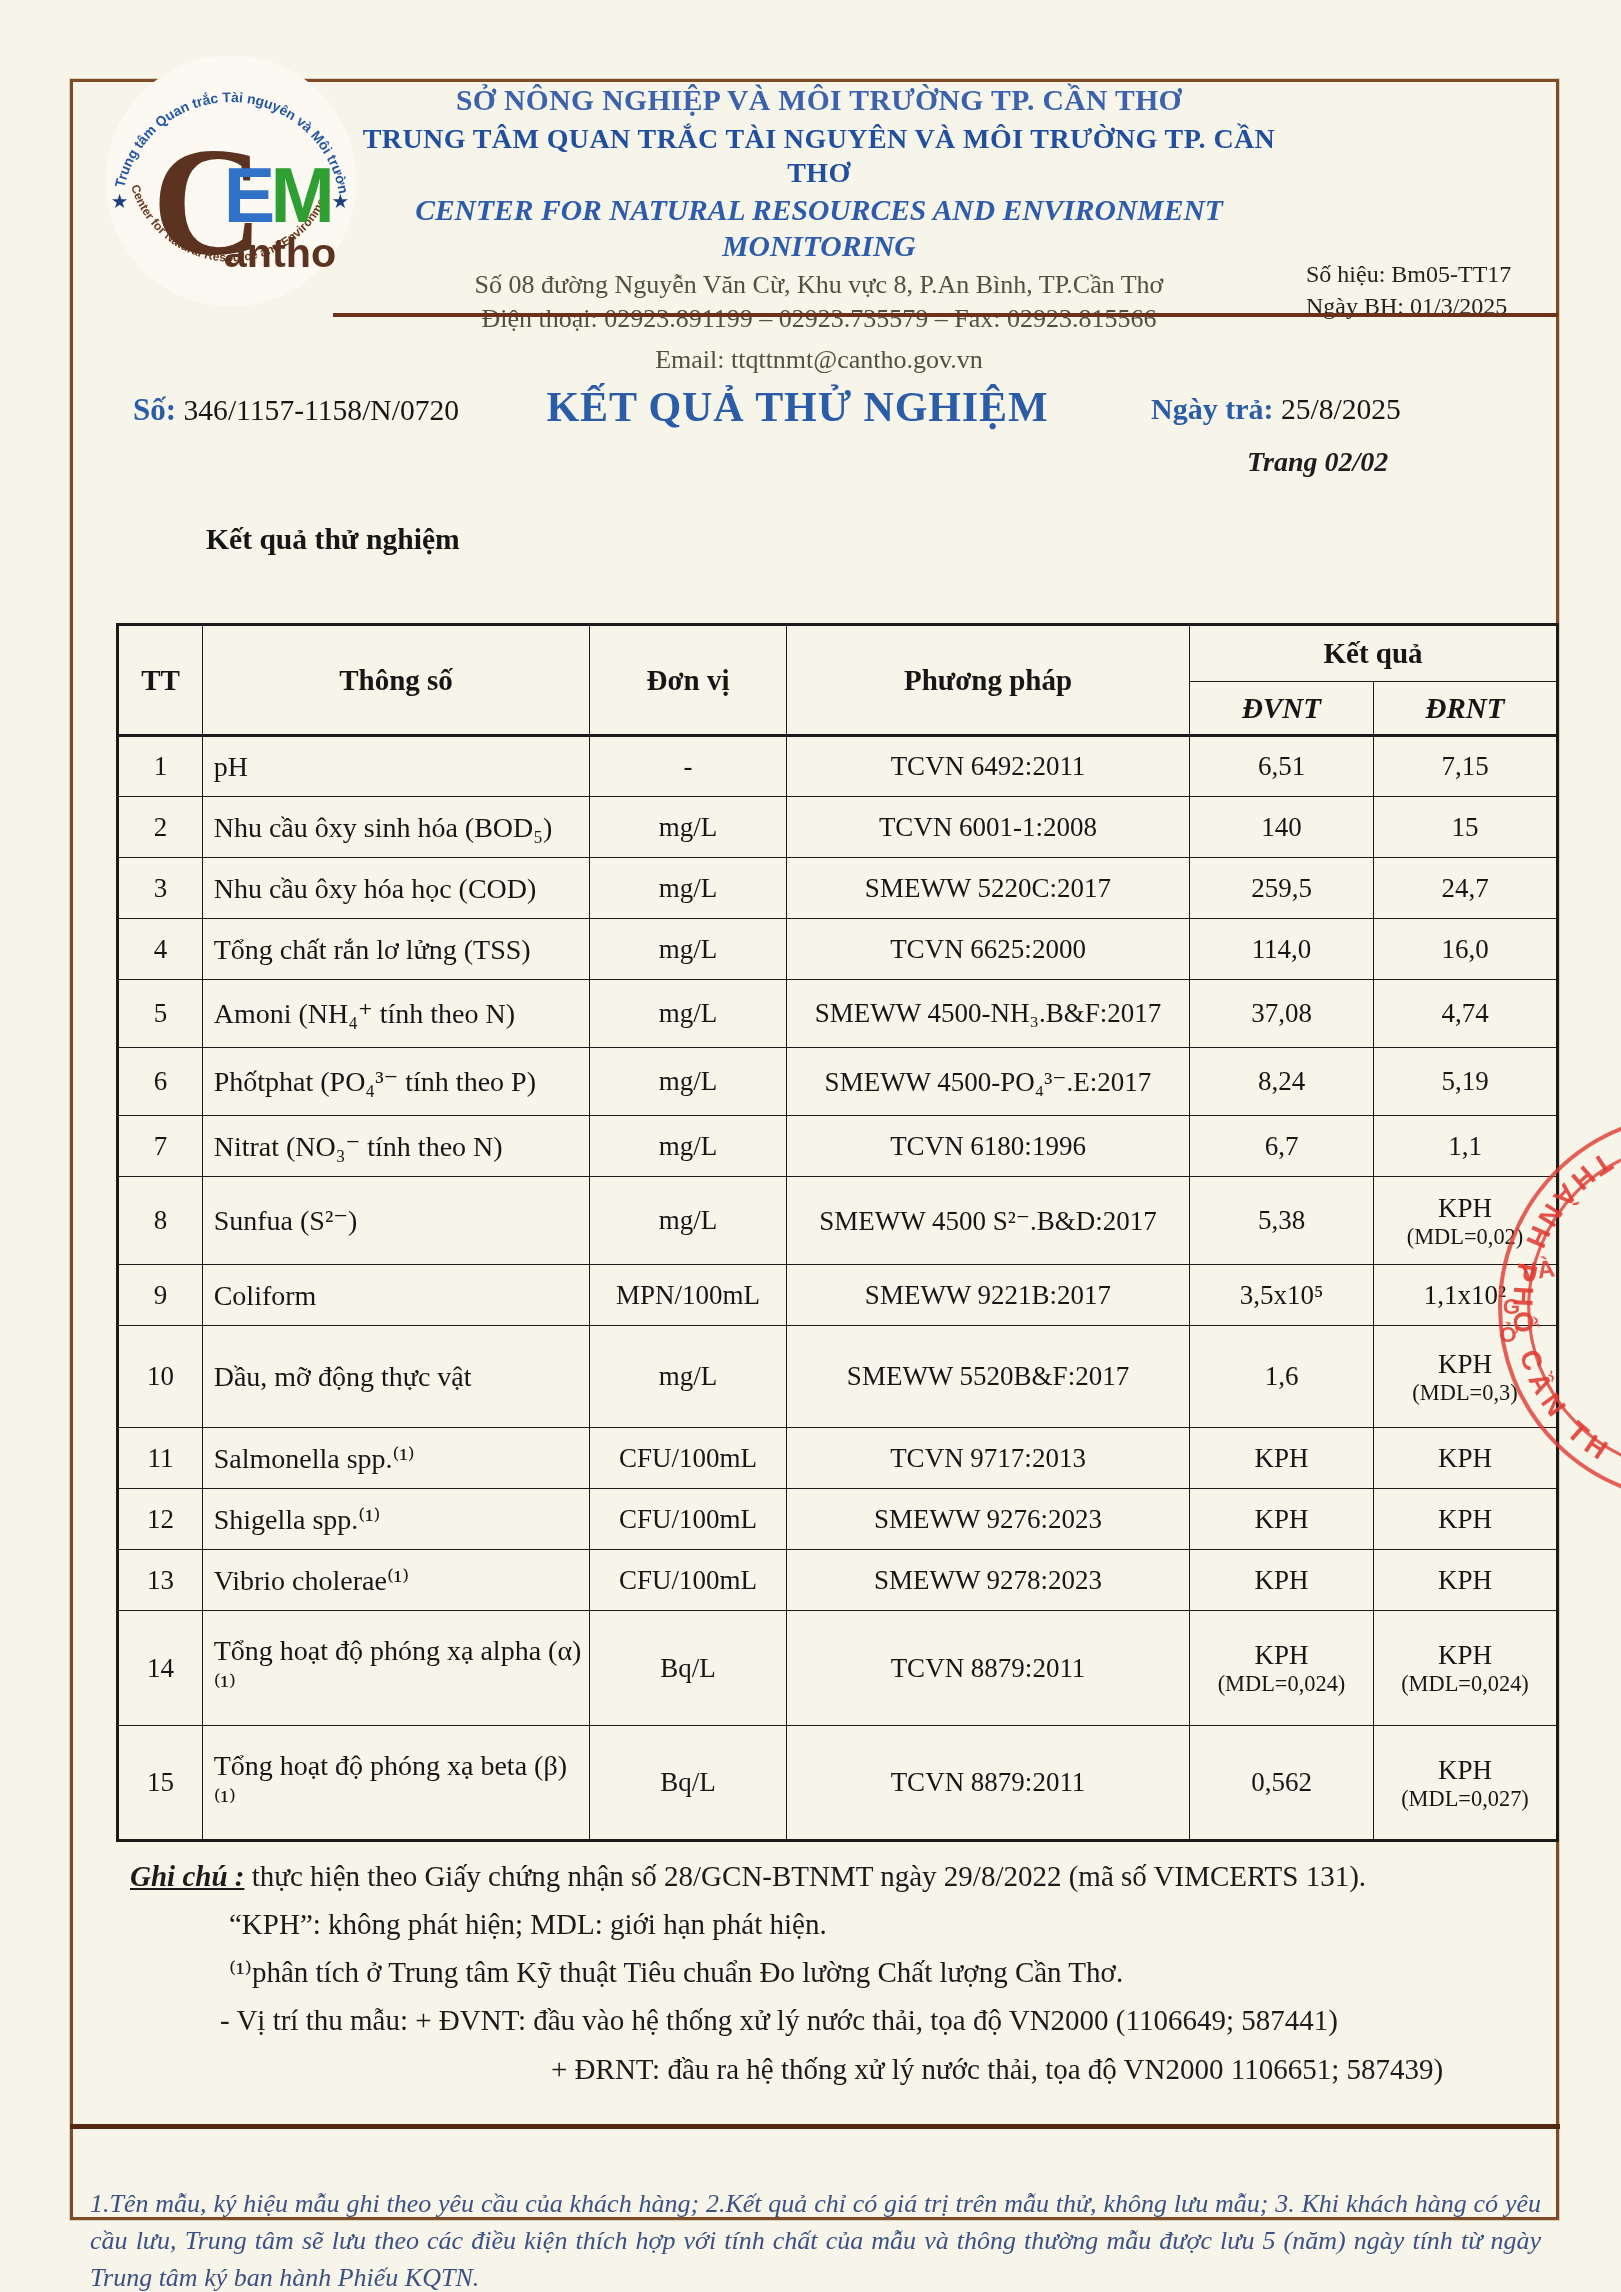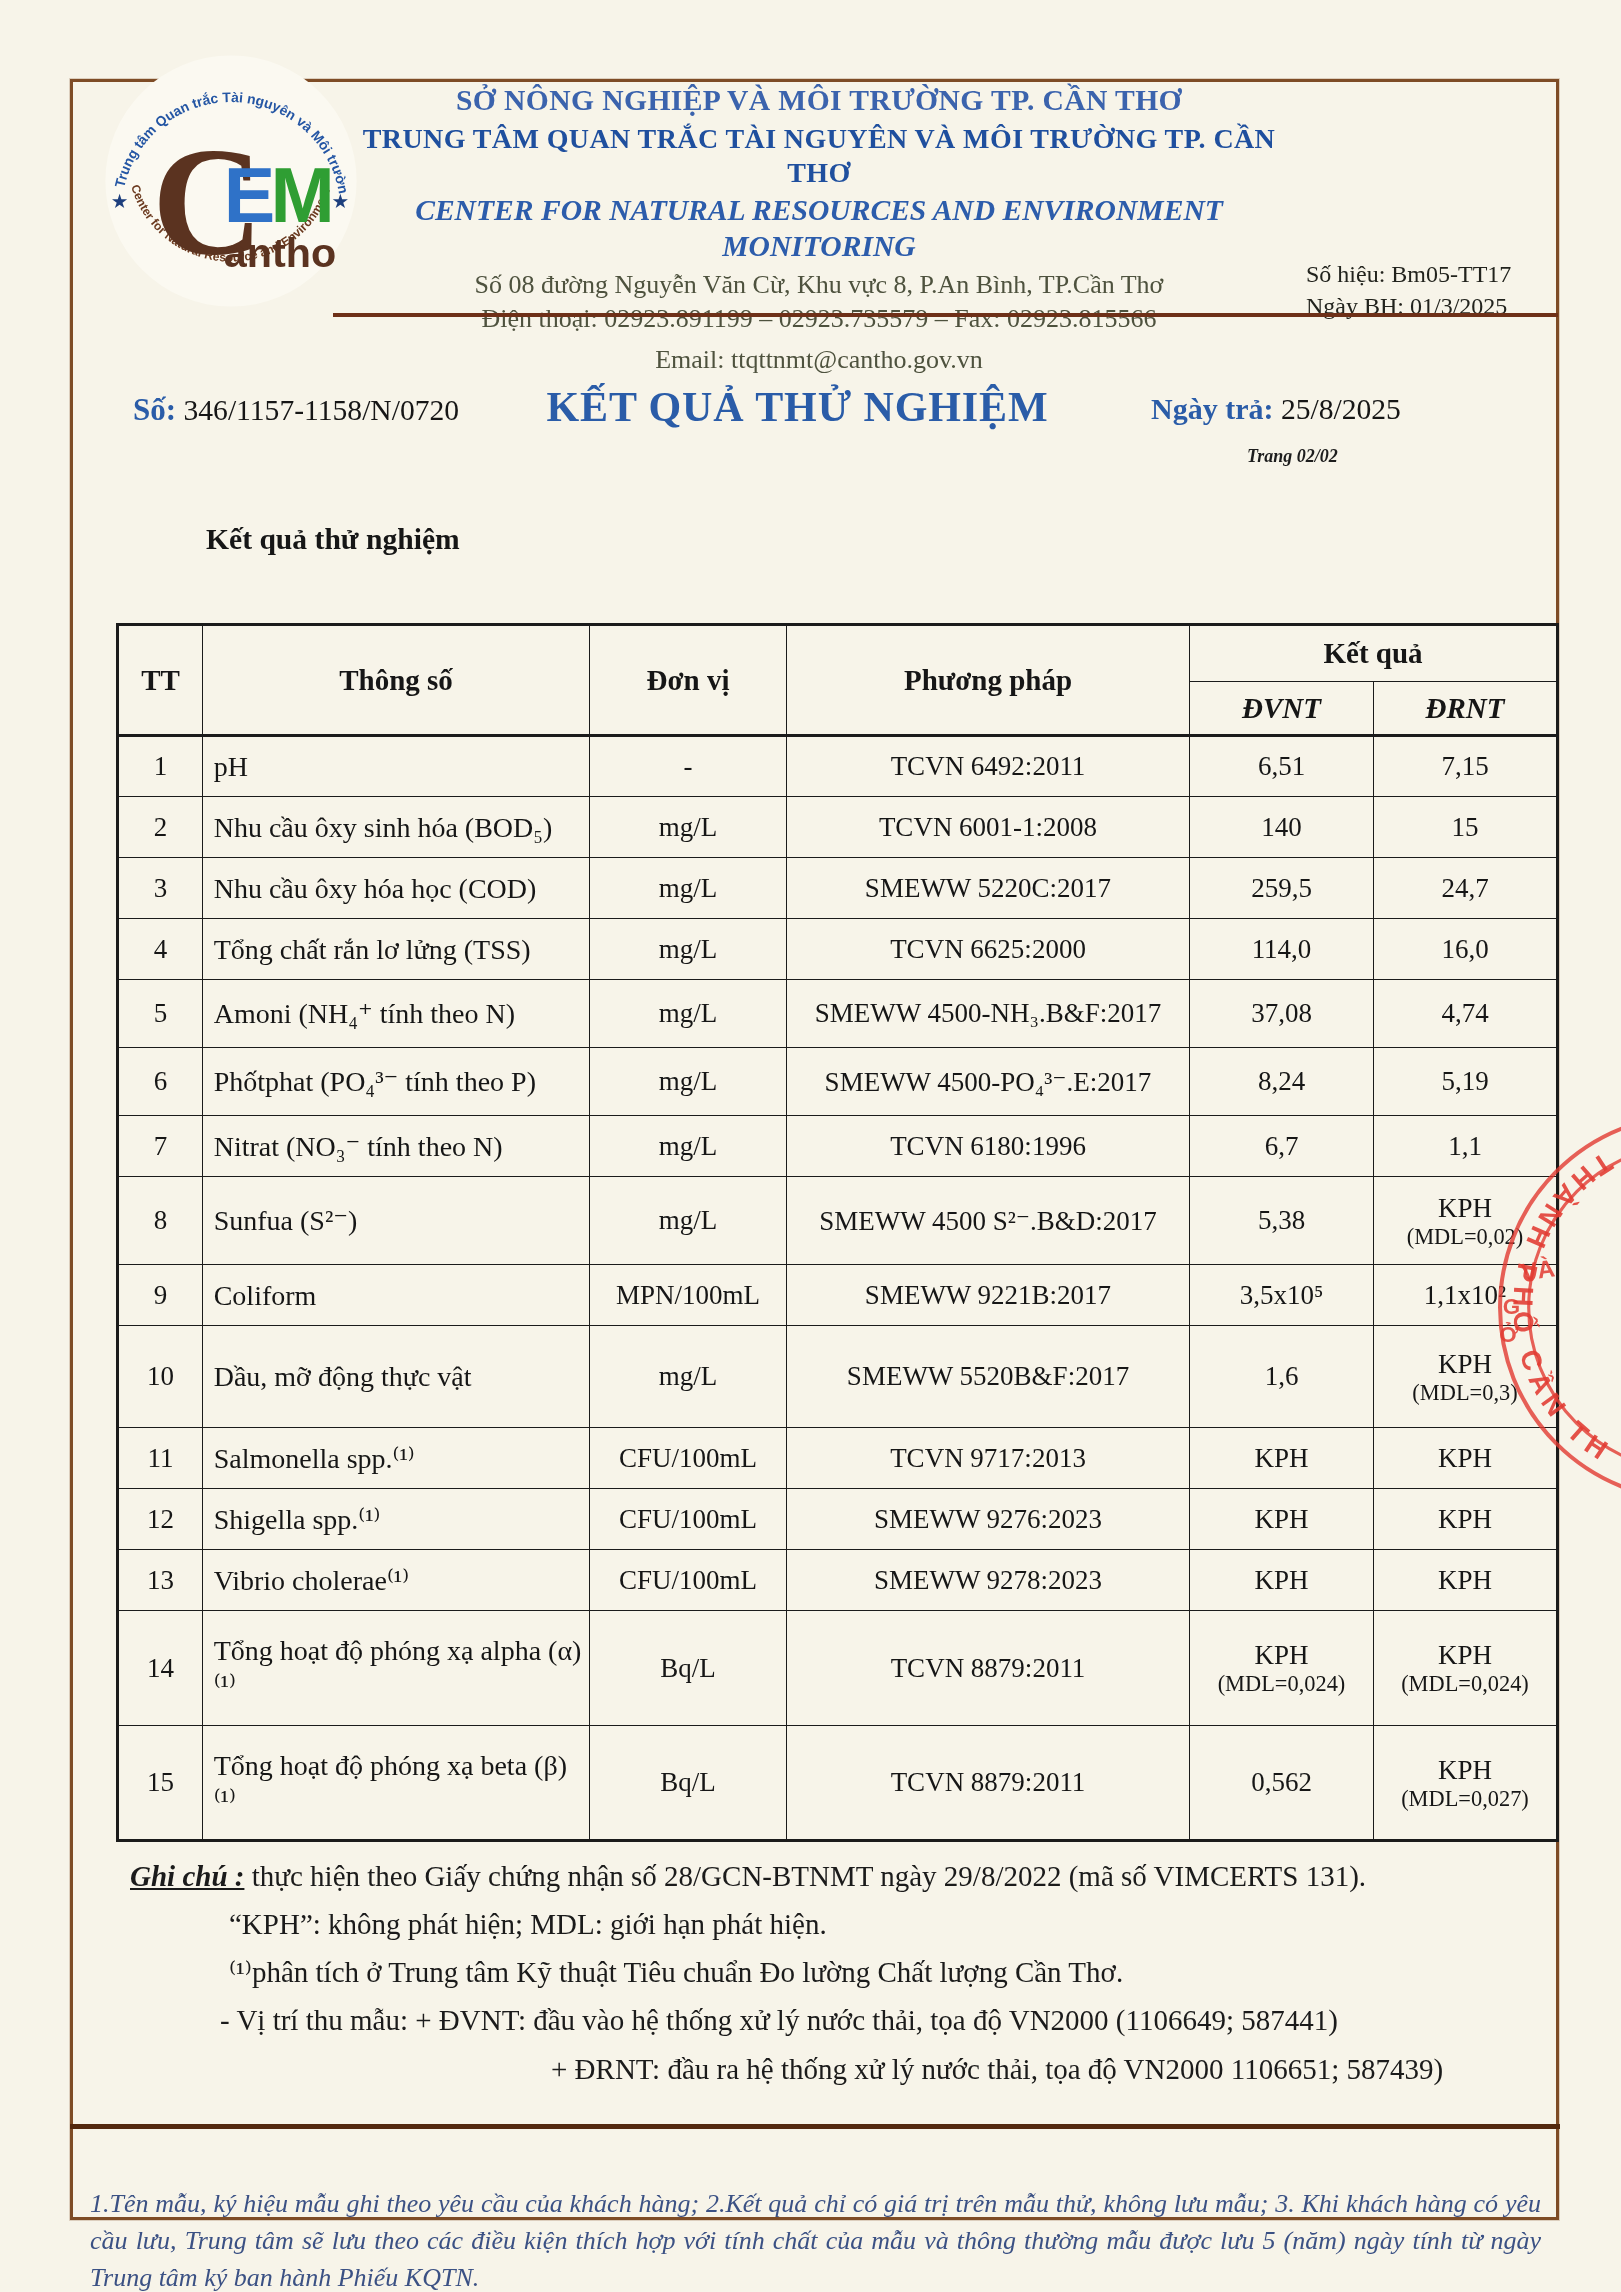--- a/index.html
+++ b/index.html
@@ -29,21 +29,21 @@
   .addr3{font-size:26px;color:#4e523e;margin-top:9px;}
   .form-code{left:1306px;top:258px;width:269px;font-size:24px;color:#22231d;line-height:1.35;}
   .header-rule{left:333px;top:313px;width:1225px;height:3.6px;background:#6e3018;}
 
   
   .doc-no{left:133px;top:392px;font-size:29.6px;white-space:nowrap;}
   .doc-no .lbl{color:#2a5ca8;font-weight:bold;font-size:31px;}
   .main-title{left:502px;top:383px;width:591px;text-align:center;font-size:42px;font-weight:bold;color:#2a5ca8;letter-spacing:0.9px;}
   .return-date{left:1151px;top:392px;font-size:29.6px;white-space:nowrap;}
   .return-date .lbl{color:#2a5ca8;font-weight:bold;font-size:30px;}
-  .page-no{left:1247px;top:446px;font-size:18px;font-weight:bold;font-style:italic;color:#1d1d1d;}
+  .page-no{left:1247px;top:446px;font-size:28px;font-weight:bold;font-style:italic;color:#1d1d1d;}
 
   .section-heading{left:206px;top:523px;font-size:29.6px;font-weight:bold;}
 
   
   .results-table{left:116px;top:623px;}
   table{border-collapse:collapse;table-layout:fixed;width:1439px;background:transparent;}
   table,th,td{border:1.8px solid #1b1b1b;}
   table{border-width:3.6px;}
   thead th{font-size:29px;font-weight:bold;padding:3.6px 5.4px;}
   thead tr.sub th{font-style:italic;}

